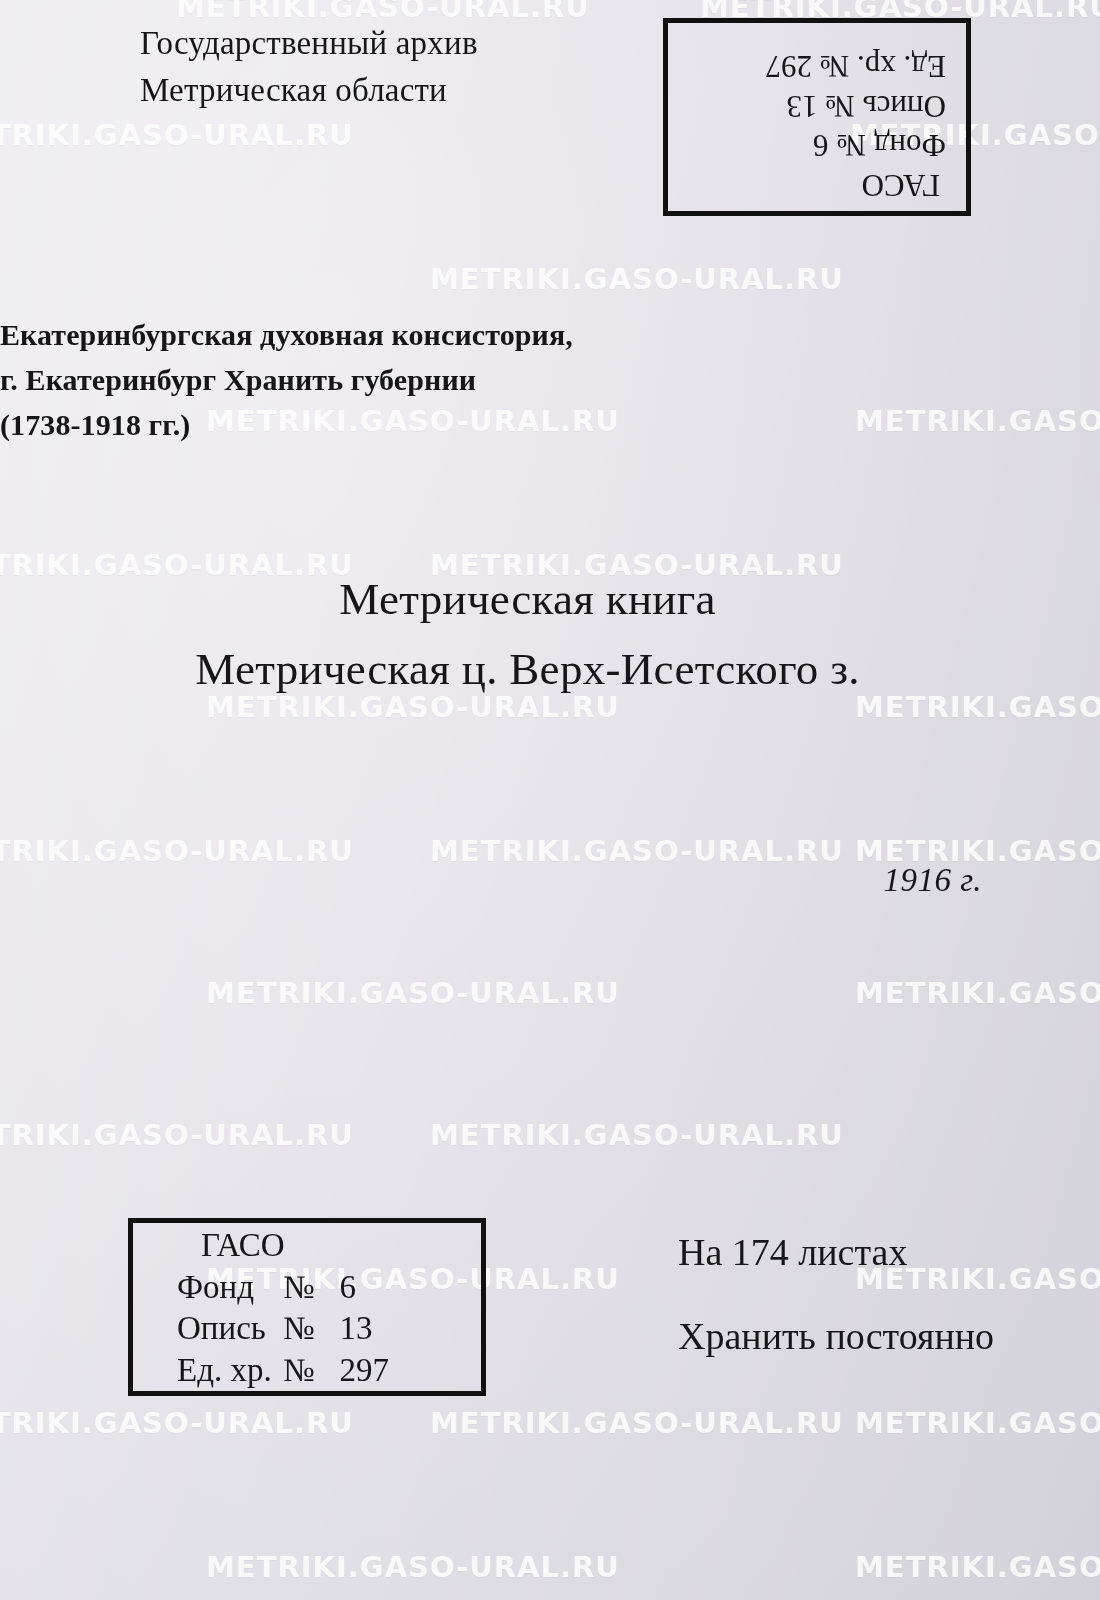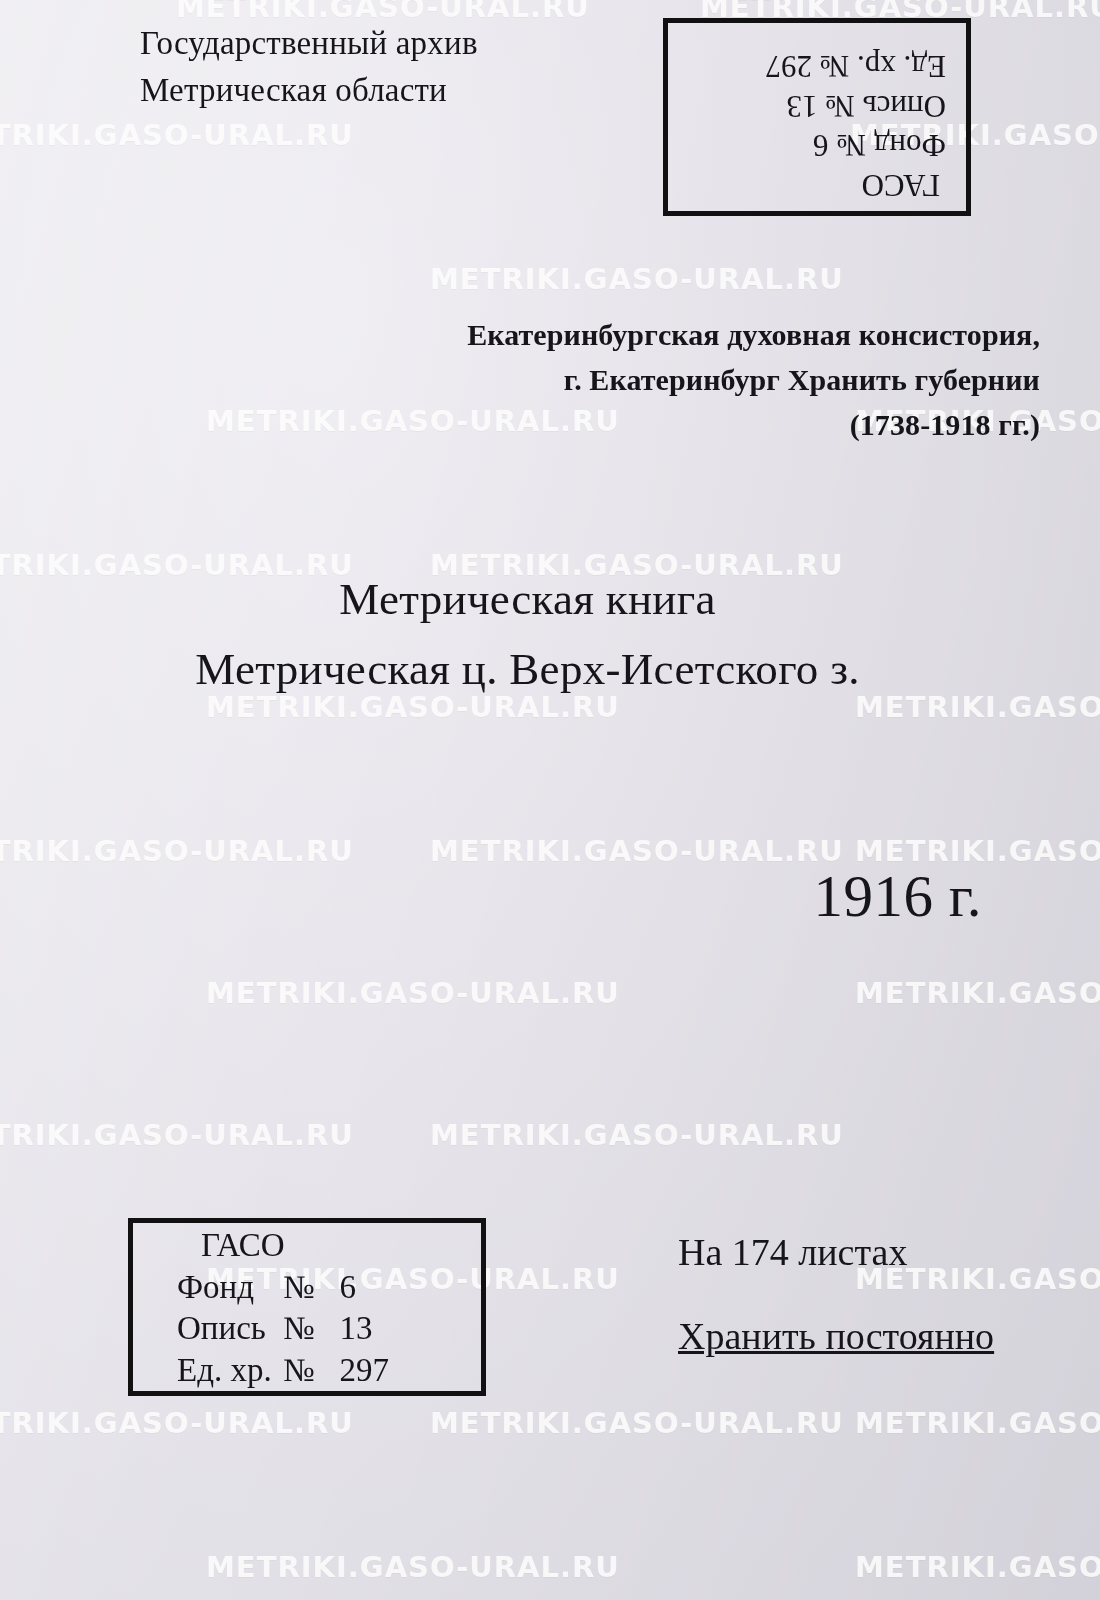--- a/index.html
+++ b/index.html
@@ -91,21 +91,21 @@
     display: inline-block;
     min-width: 26px;
   }
 
   
   .consistory {
     position: absolute;
     left: 0;
     right: 0;
     top: 312px;
-    text-align: right;
+    text-align: left;
     font-weight: bold;
     font-size: 30px;
     line-height: 1.5;
     letter-spacing: 0.1px;
     padding-right: 60px;
   }
 
   
   .main-title {
     position: absolute;
@@ -117,22 +117,23 @@
     line-height: 1.55;
     letter-spacing: 0.3px;
     padding-right: 45px;
   }
 
   
   .year {
     position: absolute;
     right: 118px;
     top: 862px;
-    font-size: 59px;
+    font-size: 33px;
     letter-spacing: 0.5px;
+    font-style: italic;
   }
 
   
   .stamp-bottom {
     position: absolute;
     left: 128px;
     top: 1218px;
     width: 358px;
     height: 178px;
     border: 5px solid #111;
@@ -161,21 +162,20 @@
   
   .notes {
     position: absolute;
     left: 678px;
     top: 1232px;
     font-size: 38px;
     line-height: 1.1;
   }
   .notes .note-2 {
     margin-top: 42px;
-    text-decoration: underline;
   }
 </style>
 </head>
 <body>
 
 <div class="paper"></div>
 
 <div class="watermarks" id="watermark-layer">
     <div class="wm" style="left: 176px; top: -10px; color: rgba(255, 255, 255, 0.82);">METRIKI.GASO-URAL.RU</div>
     <div class="wm" style="left: 700px; top: -10px; color: rgba(255, 255, 255, 0.82);">METRIKI.GASO-URAL.RU</div>

